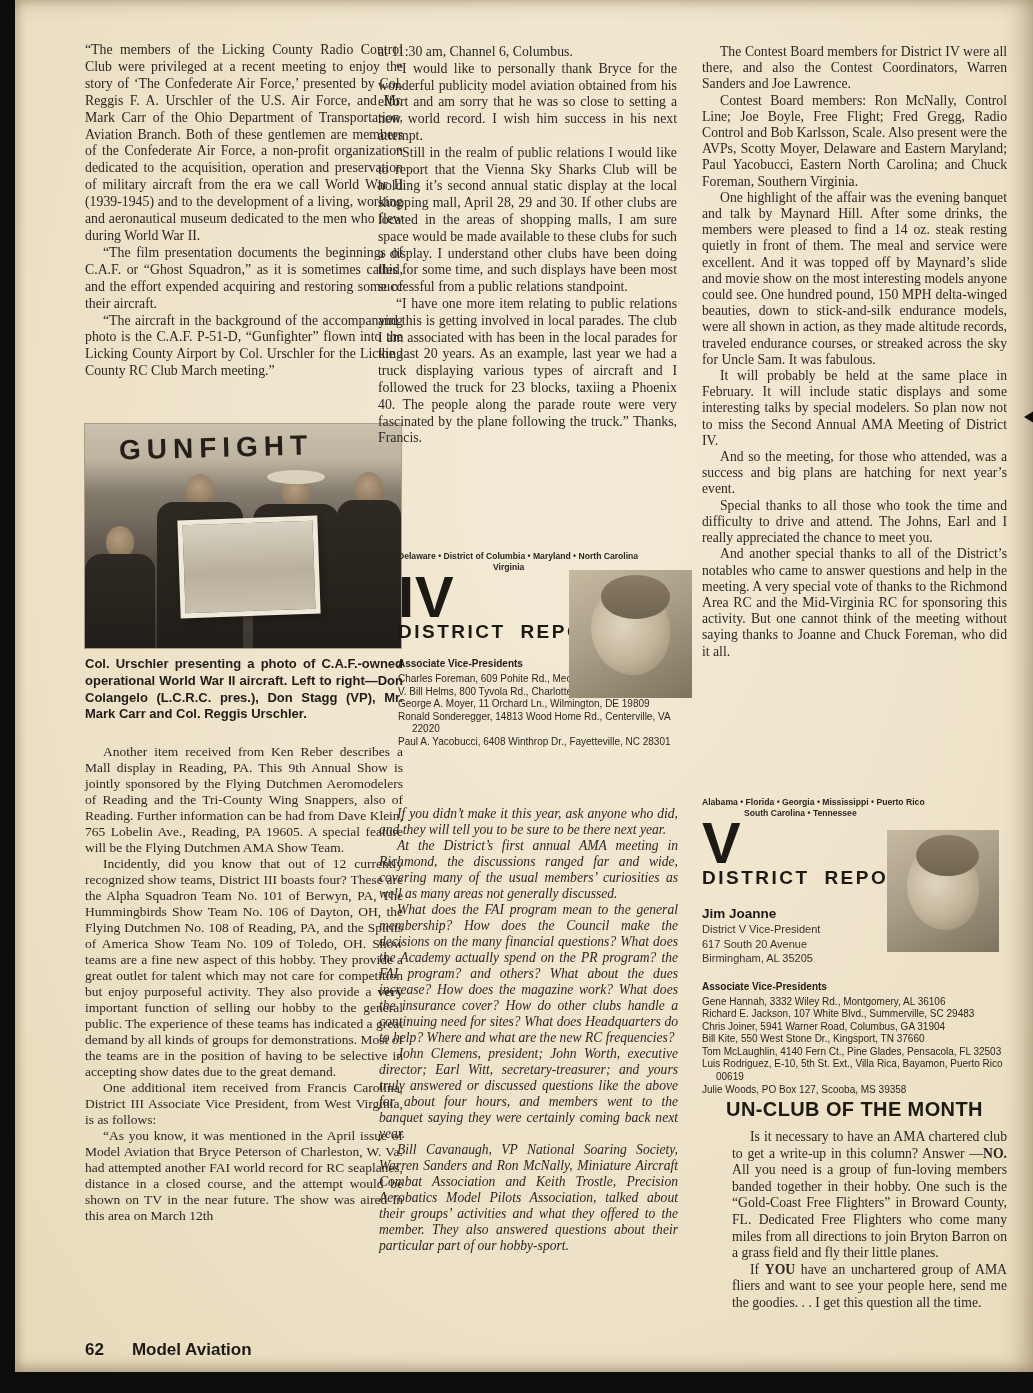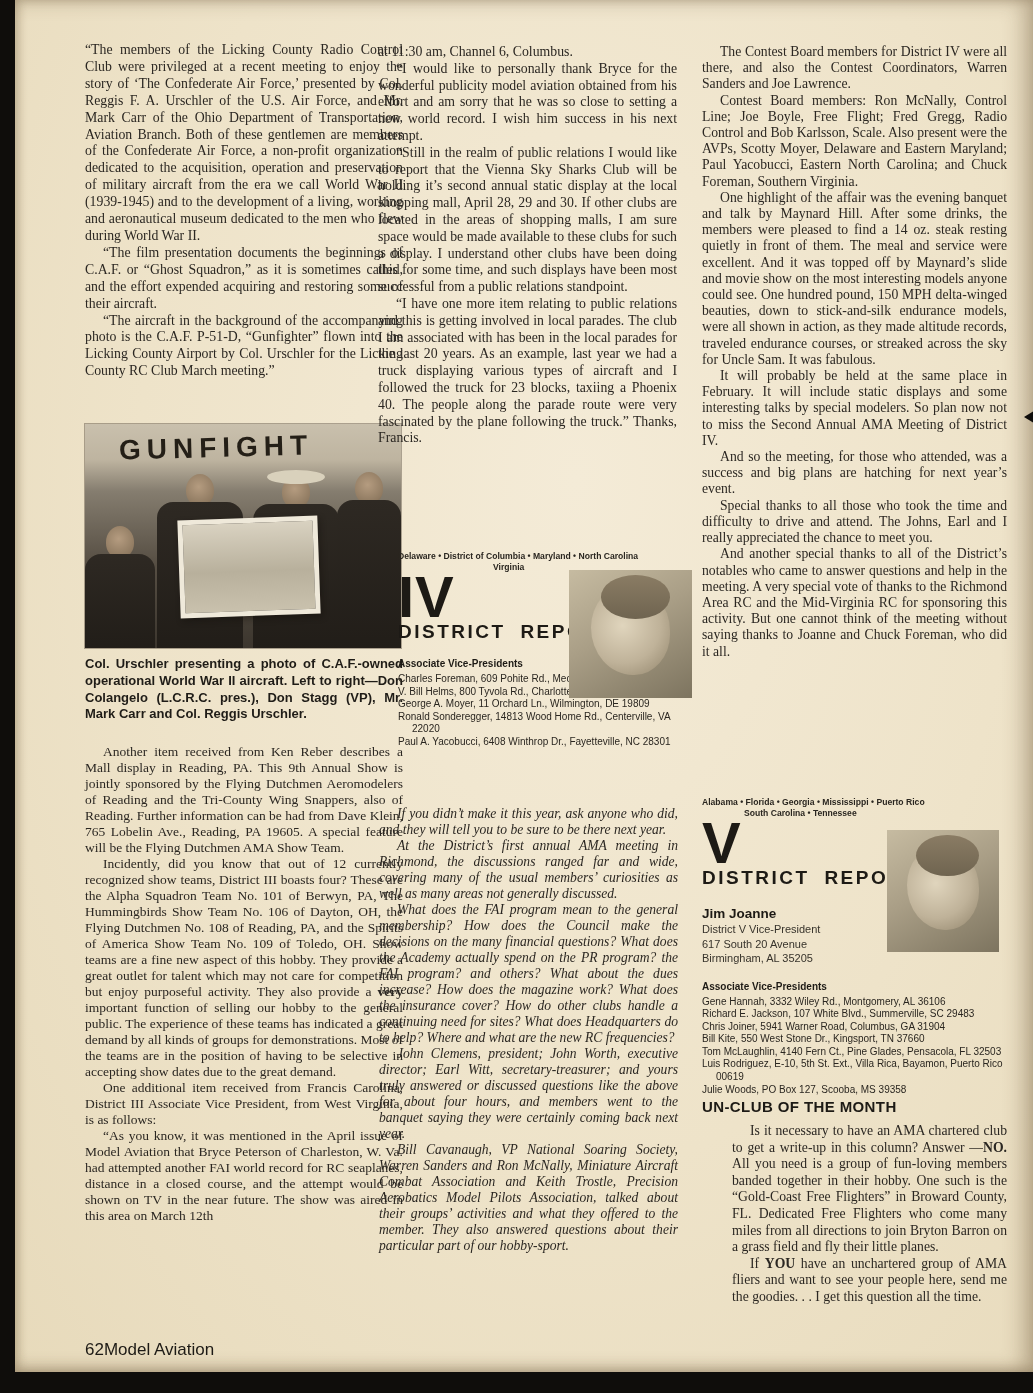--- a/index.html
+++ b/index.html
@@ -66,26 +66,26 @@
   .portrait::after{content:"";position:absolute;left:26%;top:4%;width:56%;height:34%;
     border-radius:50%;background:linear-gradient(180deg,#8a7c64,#6f6450);}
   .portrait-iv{right:6px;top:19px;width:123px;height:128px;}
   .portrait-v{right:8px;top:33px;width:112px;height:122px;}
   .avp-head{font-size:10px;font-weight:700;margin-top:15px;line-height:12px;}
   .avp-list{margin-top:3px;font-size:10px;line-height:12.6px;color:#2a2620;}
   .avp-list .avp{padding-left:14px;text-indent:-14px;}
 
   
   .unclub{left:687px;top:1098px;width:305px;}
-  .unclub-heading{font-size:15px;font-weight:700;letter-spacing:.4px;color:#1d1a15;
-    font-family:"Liberation Sans",sans-serif;margin:0 0 8px 0;}
+  .unclub-heading{font-size:20px;font-weight:700;letter-spacing:.4px;color:#1d1a15;
+    font-family:"Liberation Sans",sans-serif;margin:0 0 8px 0;text-align:center;}
   .unclub .bodycopy{font-family:"Liberation Serif",serif;font-size:13.7px;line-height:16.6px;color:#2b2722;margin-left:30px;}
   .unclub .bodycopy p{margin:0;text-align:justify;text-indent:18px;}
 
-  .footer{left:70px;top:1340px;display:flex;font-weight:400;font-size:17px;color:#1d1a15;
+  .footer{left:70px;top:1340px;display:flex;gap:28px;font-weight:700;font-size:17px;color:#1d1a15;
     font-family:"Liberation Sans",sans-serif;}
   b{font-weight:700;}
 </style>
 </head>
 <body>
 
 <div id="page-root">
   <div class="left-edge"></div>
   <div class="edge-notch"></div>
 

